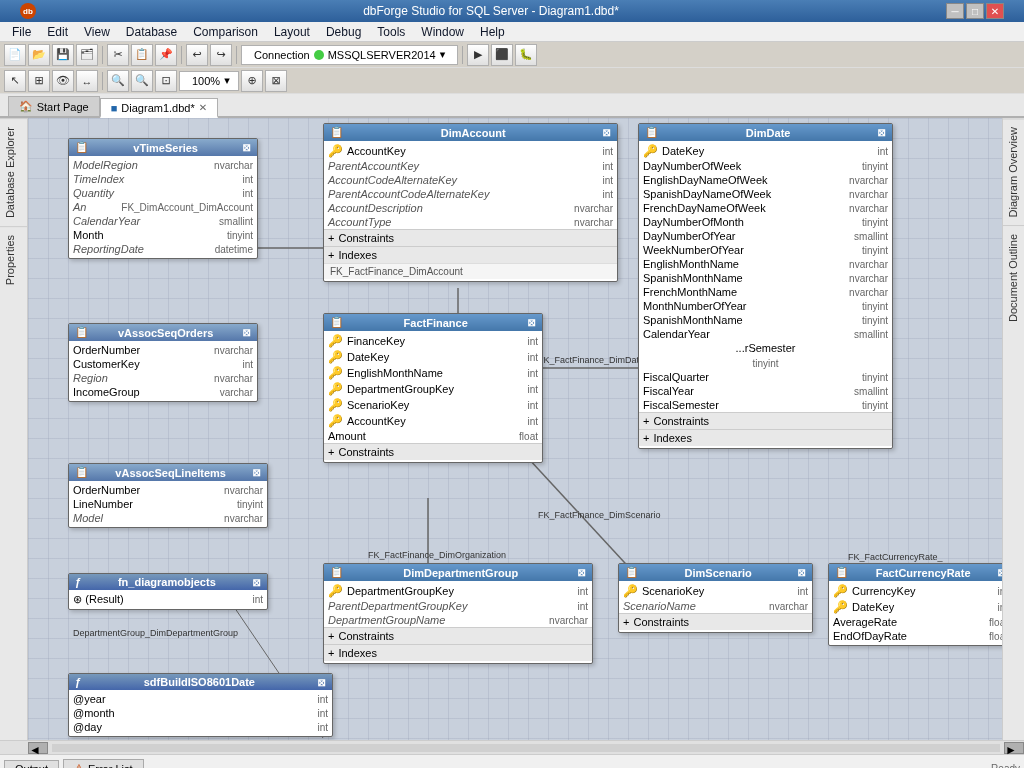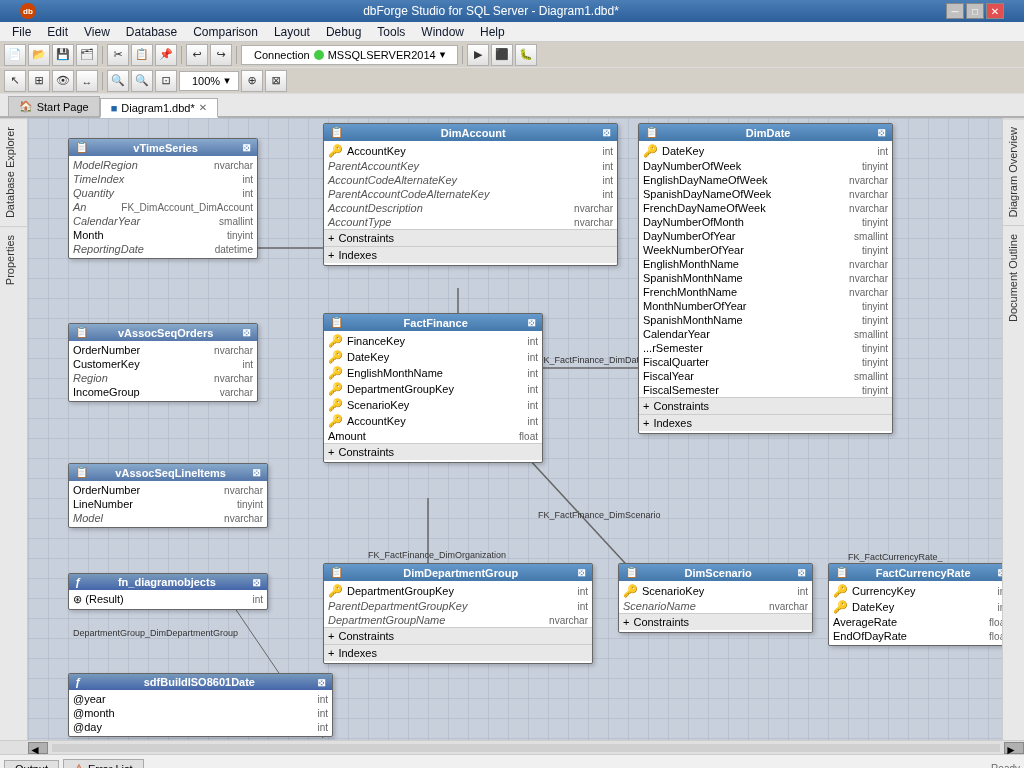--- a/index.html
+++ b/index.html
@@ -409,20 +409,21 @@
             <span class="field-type">nvarchar</span>
           </div>
         <div class="section-row">
             <span>+</span>
             <span>Constraints</span>
           </div>
         <div class="section-row">
             <span>+</span>
             <span>Indexes</span>
           </div>
+        <div style="padding:2px 6px; font-size:10px; color:#555; background:#f5f5f5; border-top:1px solid #ddd;">FK_FactFinance_DimAccount</div>
       </div>
     </div>
 
     <div class="db-table" style="left:610px; top:5px; width:255px;">
       <div class="db-table-header">
         <span>📋</span>
         <span>DimDate</span>
         <span class="table-expand-icon">⊠</span>
       </div>
       <div class="db-table-body">
@@ -476,21 +477,21 @@
             <span class="field-type">tinyint</span>
           </div>
         <div class="field-row">
             <span class="field-name">SpanishMonthName</span>
             <span class="field-type">tinyint</span>
           </div>
         <div class="field-row">
             <span class="field-name">CalendarYear</span>
             <span class="field-type">smallint</span>
           </div>
-        <div class="field-row" style="font-size:10px;">
+        <div class="field-row" style="font-size:10px;flex-direction:column;">
             <span class="field-name">...rSemester</span>
             <span class="field-type">tinyint</span>
           </div>
         <div class="field-row">
             <span class="field-name">FiscalQuarter</span>
             <span class="field-type">tinyint</span>
           </div>
         <div class="field-row">
             <span class="field-name">FiscalYear</span>
             <span class="field-type">smallint</span>

